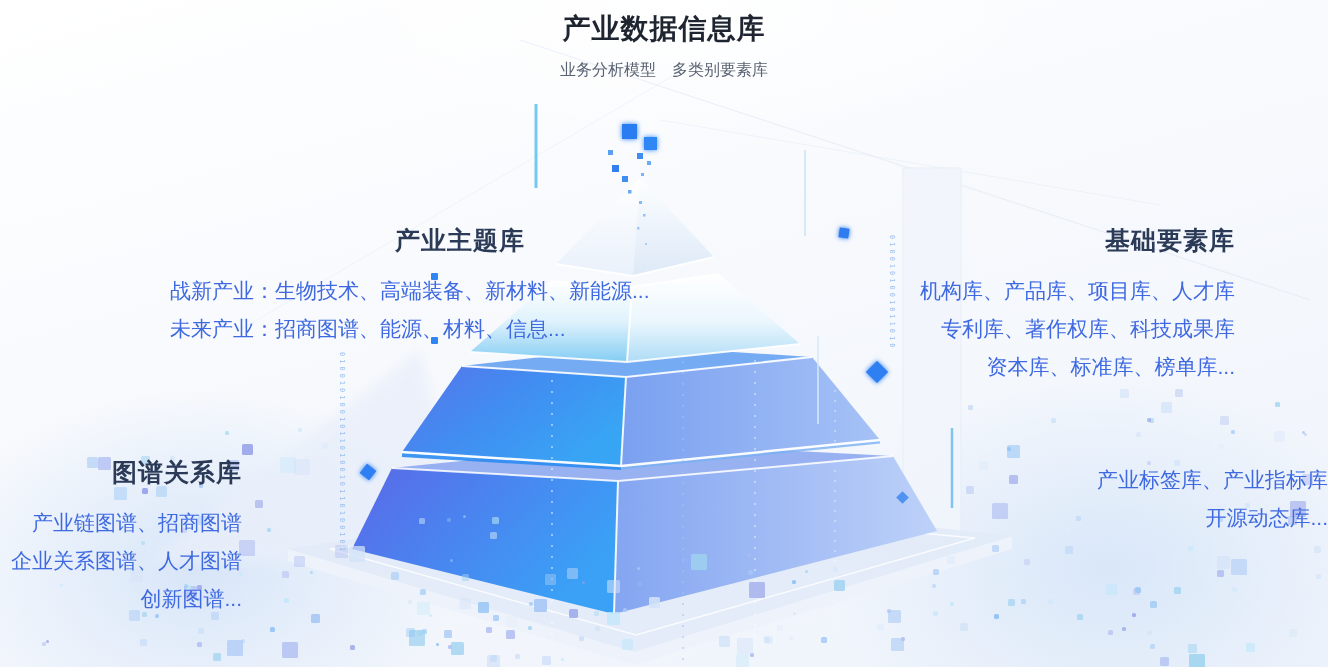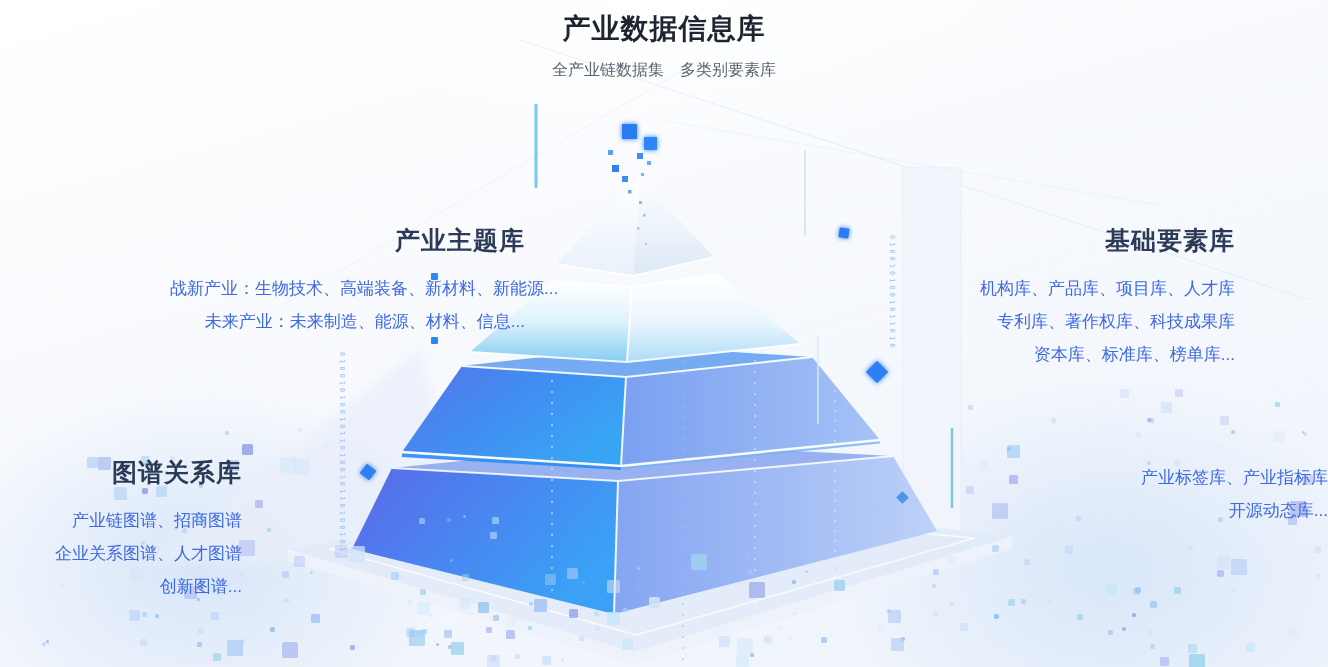--- a/index.html
+++ b/index.html
@@ -16,21 +16,21 @@
   #dust{position:absolute;inset:0;z-index:2;pointer-events:none;}
   .dq{position:absolute;border-radius:1.5px;}
   .hdr-title{position:absolute;top:10px;left:0;width:100%;text-align:center;margin:0;
              font-size:28px;font-weight:700;color:#1f2530;letter-spacing:1px;z-index:3;}
   .hdr-sub{position:absolute;top:60px;left:0;width:100%;text-align:center;
            font-size:16px;color:#5a6372;z-index:3;}
   .watermark{position:absolute;top:13px;right:16px;font-size:23px;font-weight:700;color:#2f343e;
              z-index:3;text-shadow:1px 1px 0 rgba(255,255,255,.85);letter-spacing:1px;}
   .sec{position:absolute;z-index:3;text-align:right;}
   .sec h2{margin:0 0 20px 0;font-size:25px;font-weight:700;color:#2b3a57;letter-spacing:1px;}
-  .sec p{margin:10px 0;font-size:17px;color:#3e69e1;white-space:nowrap;}
+  .sec p{margin:10px 0;font-size:21px;color:#3e69e1;white-space:nowrap;}
   #sec-theme{left:170px;top:224px;width:355px;}
   #sec-basic{left:890px;top:224px;width:345px;}
   #sec-graph{left:10px;top:456px;width:232px;}
   #sec-more{left:1002px;top:456px;width:326px;}
   .bin{font-family:"DejaVu Sans Mono","Liberation Mono",monospace;font-size:7px;letter-spacing:3px;
        fill:#93b9ec;opacity:.9;}
 </style>
 </head>
 <body>
 
@@ -381,26 +381,26 @@
       <span class="dq" style="left: 529px; top: 602px; width: 4px; height: 4px; background: rgb(140, 192, 244); opacity: 0.59;"></span>
       <span class="dq" style="left: 429px; top: 614px; width: 3px; height: 3px; background: rgb(195, 231, 250); opacity: 0.65;"></span>
       <span class="dq" style="left: 444px; top: 630px; width: 8px; height: 8px; background: rgb(165, 199, 244); opacity: 0.75;"></span>
       <span class="dq" style="left: 417px; top: 602px; width: 13px; height: 13px; background: rgb(195, 231, 250); opacity: 0.35;"></span>
       <span class="dq" style="left: 515px; top: 654px; width: 5px; height: 5px; background: rgb(188, 214, 247); opacity: 0.53;"></span>
       <span class="dq" style="left: 542px; top: 656px; width: 9px; height: 9px; background: rgb(188, 214, 247); opacity: 0.53;"></span>
       <span class="dq" style="left: 486px; top: 627px; width: 6px; height: 6px; background: rgb(176, 190, 242); opacity: 0.84;"></span>
     </div>
 
   <h1 class="hdr-title">产业数据信息库</h1>
-  <div class="hdr-sub">全产业链数据集　多类别要素库</div>
+  <div class="hdr-sub">业务分析模型　多类别要素库</div>
 
   <section class="sec" id="sec-theme">
     <h2>产业主题库</h2>
     <p>战新产业：生物技术、高端装备、新材料、新能源...</p>
-    <p>未来产业：未来制造、能源、材料、信息...</p>
+    <p>未来产业：招商图谱、能源、材料、信息...</p>
   </section>
 
   <section class="sec" id="sec-graph">
     <h2>图谱关系库</h2>
     <p>产业链图谱、招商图谱</p>
     <p>企业关系图谱、人才图谱</p>
     <p>创新图谱...</p>
   </section>
 
   <section class="sec" id="sec-basic">

